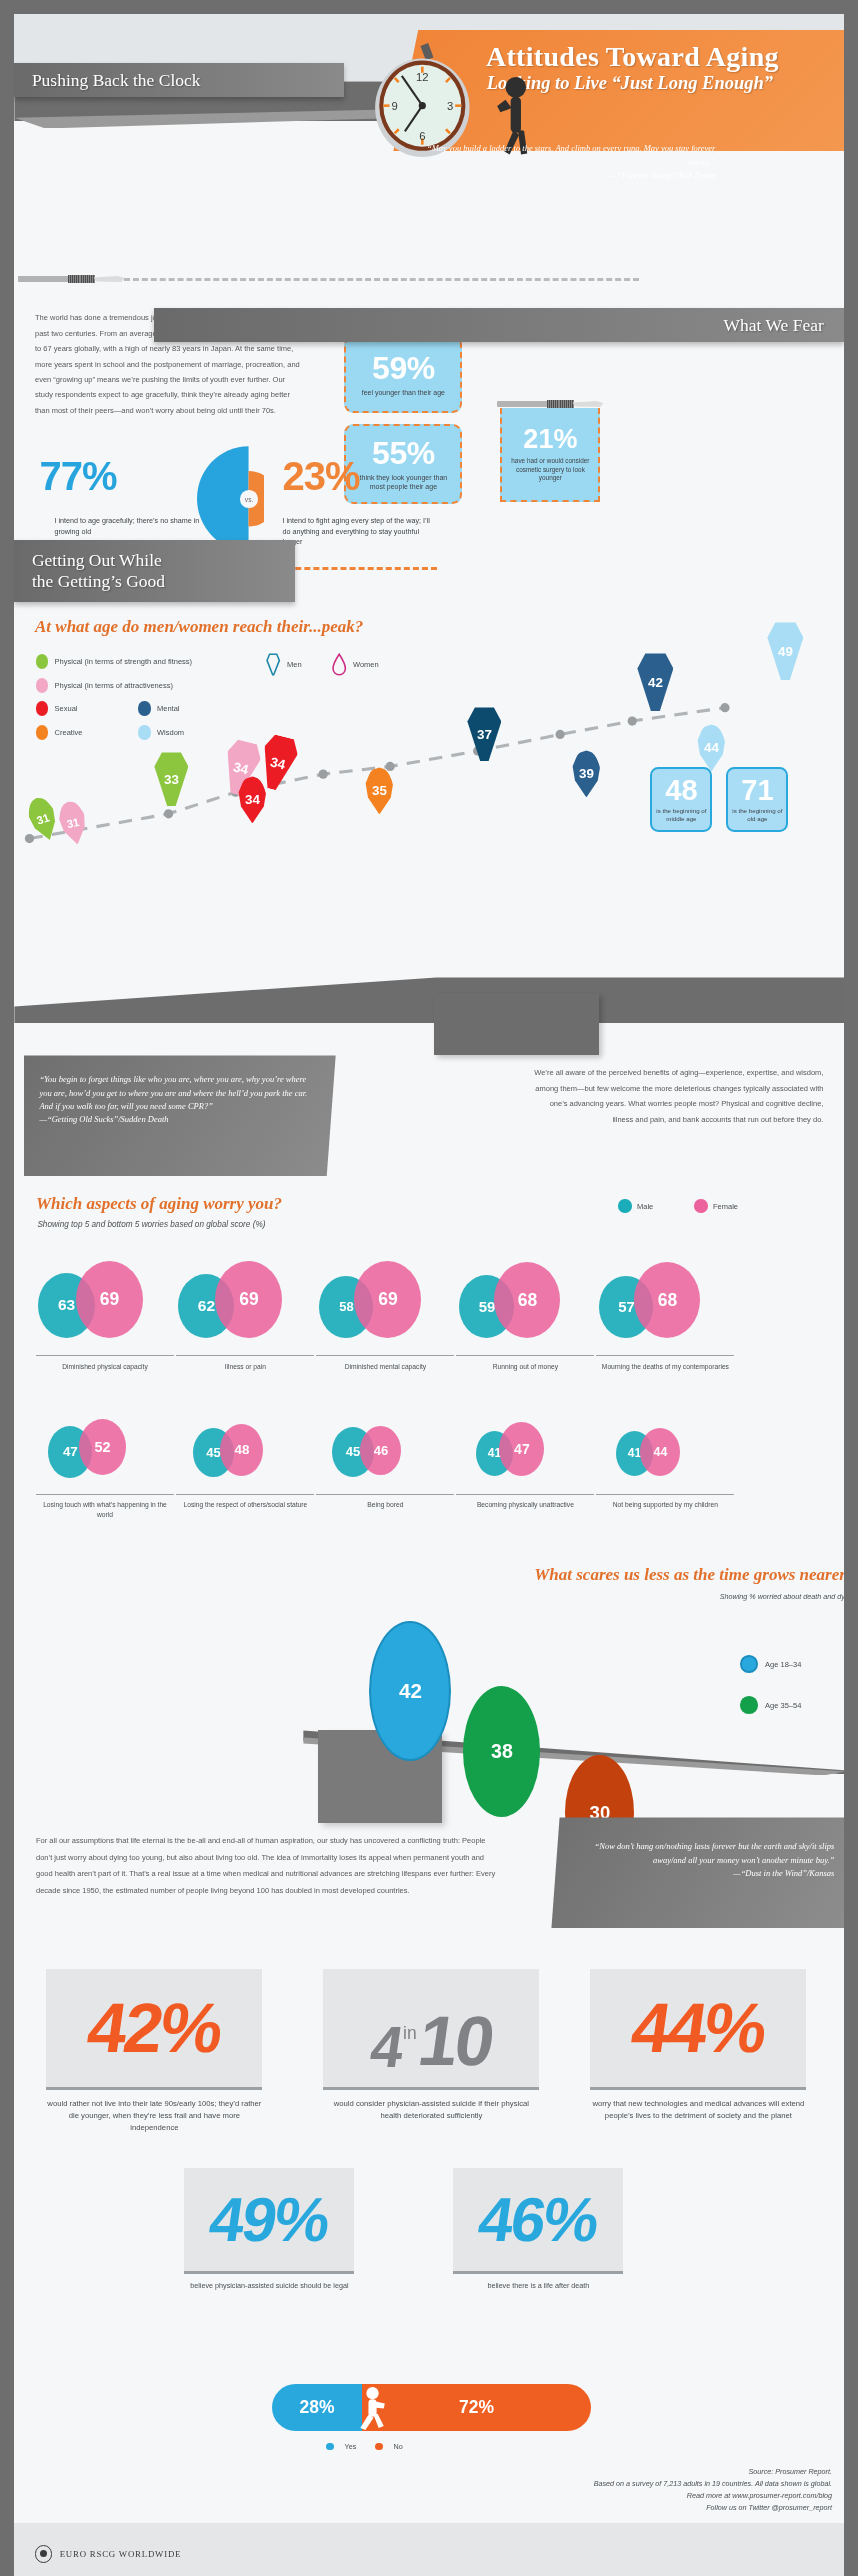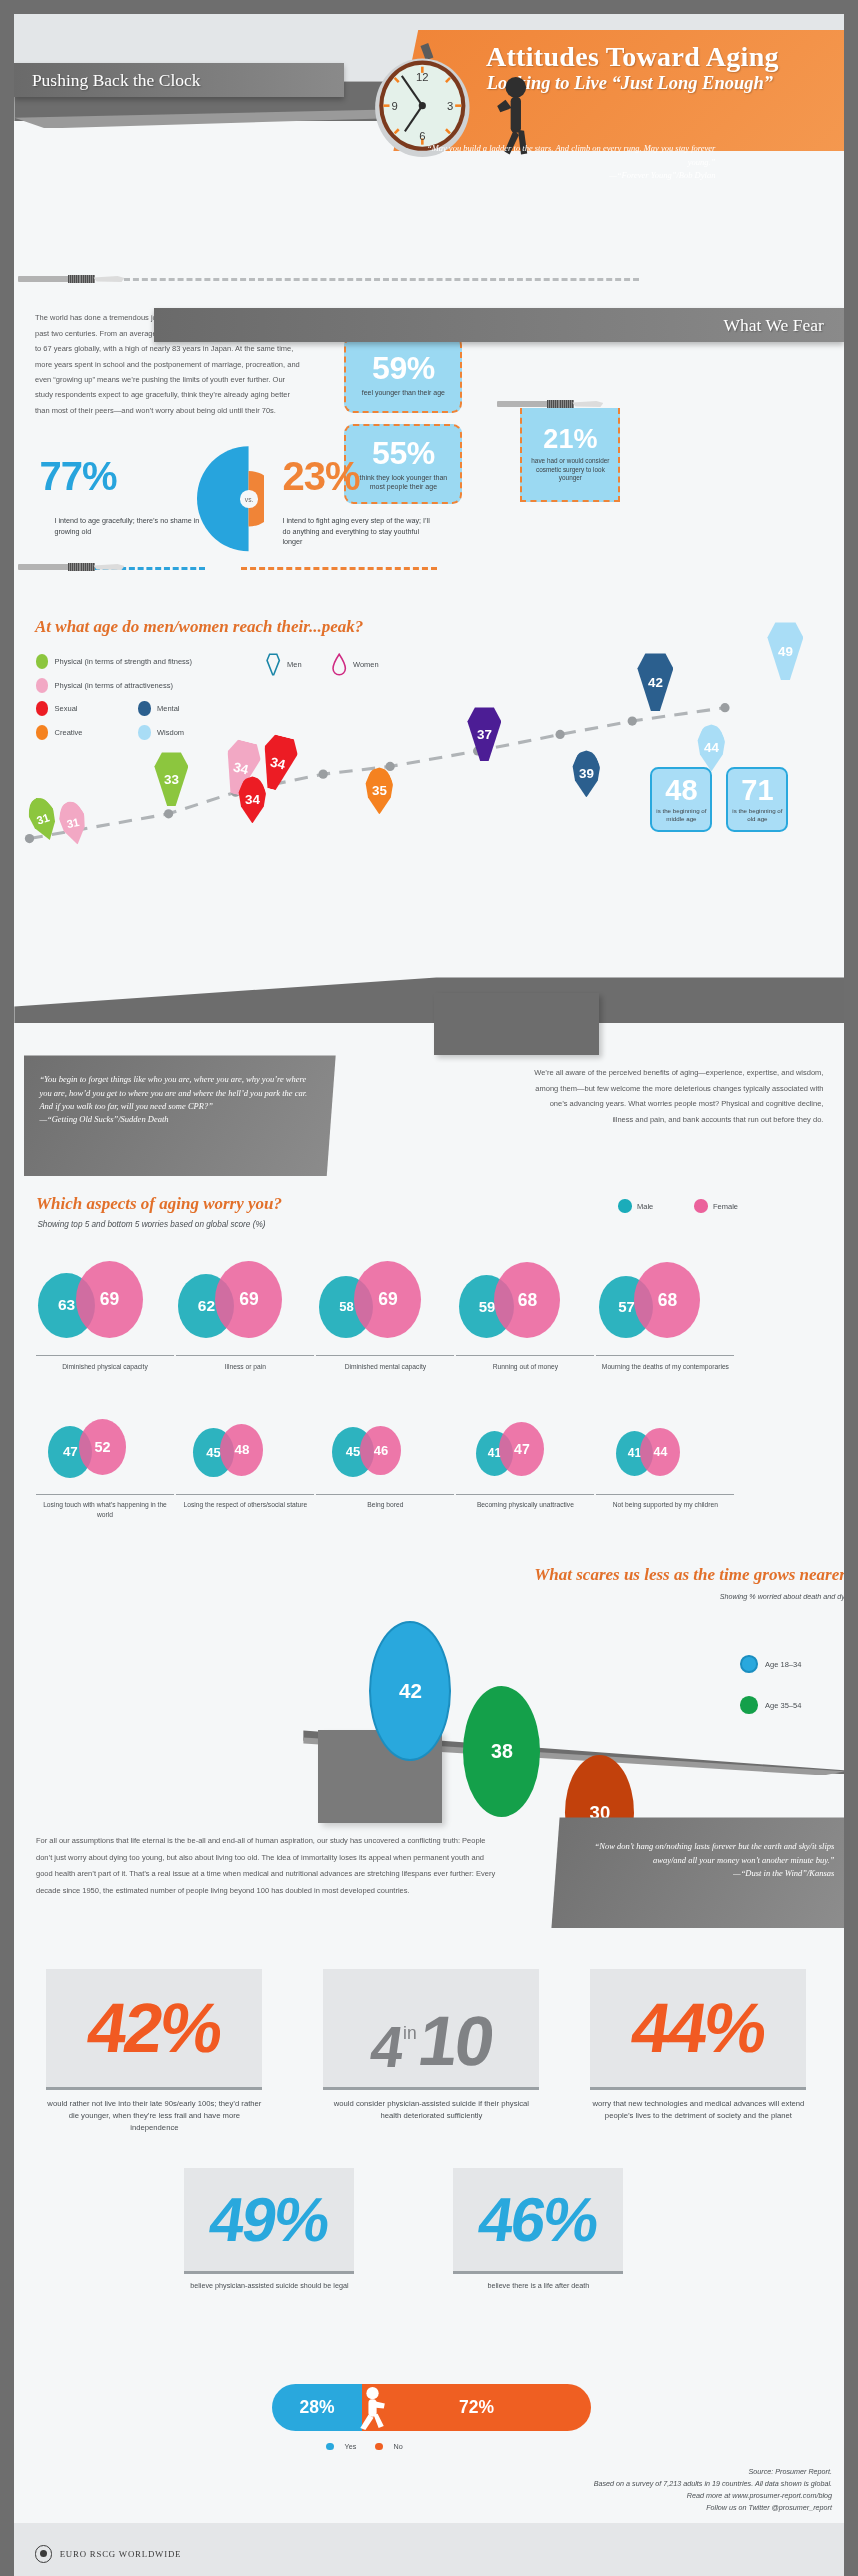--- a/index.html
+++ b/index.html
@@ -222,21 +222,21 @@
   </div>
   <div class="dashcard" style="left:330px;top:410px;width:118px;height:80px;">
     <div class="big">55%</div>
     <div class="cap">think they look younger than most people their age</div>
   </div>
   <div class="scalpel" style="left:483px;top:386px;width:108px;">
     <span class="handle"></span>
       <span class="grip"></span>
       <span class="blade"></span>
   </div>
-  <div class="flatcard" style="left:486px;top:394px;width:100px;height:94px;margin-left:20px;">
+  <div class="flatcard" style="left:486px;top:394px;width:100px;height:94px;">
     <div class="big">21%</div>
     <div class="cap">have had or would consider cosmetic surgery to look younger</div>
   </div>
 
   <div class="pct-huge pct-blue" style="left:25px;top:442px;">77%</div>
   <div class="pct-desc" style="left:40px;top:502px;width:149px;">I intend to age gracefully; there’s no shame in growing old</div>
   <svg class="semi" style="left:183px;top:432px;width:67px;height:106px;" viewBox="0 0 130 205" width="67" height="106">
     <path d="M100 0 A100 102 0 0 0 100 204 Z" fill="#27a4dd"></path>
     <path d="M100 48 A55 54 0 0 1 100 156 Z" fill="#f08437"></path>
   </svg>
@@ -308,21 +308,21 @@
 
   <div class="pin men" style="left:140px;top:738px;width:34px;height:54px;background:#8cc63e;border:0;">
       <span>33</span>
     </div>
   <div class="pin men" style="left:210px;top:727px;width:34px;height:54px;background:#f2a8c4;transform:rotate(14deg);">
       <span>34</span>
     </div>
   <div class="pin men" style="left:247px;top:722px;width:34px;height:54px;background:#ec1c24;transform:rotate(14deg);">
       <span>34</span>
     </div>
-  <div class="pin men" style="left:453px;top:693px;width:34px;height:54px;background:#4c1d95;">
+  <div class="pin men" style="left:453px;top:693px;width:34px;height:54px;background:#0c4a6e;">
       <span>37</span>
     </div>
   <div class="pin men" style="left:623px;top:639px;width:36px;height:58px;background:#2b5f8e;">
       <span>42</span>
     </div>
   <div class="pin men" style="left:753px;top:608px;width:36px;height:58px;background:#a9ddf6;">
       <span>49</span>
     </div>
 
   <div class="pin women" style="left:14.4px;top:783px;width:28px;height:44px;background:#8cc63e;transform:rotate(-18deg);font-size:11.3px;">
@@ -464,20 +464,26 @@
 
   <div class="q-title" style="left:330px;top:1551px;width:510px;text-align:right;">What scares us less as the time grows nearer?</div>
   <div class="q-sub" style="left:330px;top:1578px;width:510px;text-align:right;font-size:7.2px;">Showing % worried about death and dying</div>
 
   <div style="position:absolute;left:0;top:1716px;width:830px;height:44px;background:#6d6d6d;
        clip-path:polygon(289px 0,830px 40px,830px 44px,289px 10.3px);"></div>
   <div style="position:absolute;left:0;top:1723px;width:830px;height:38px;background:#9a9a9a;
        clip-path:polygon(289px 0,830px 34px,809px 38px,289px 6.2px);"></div>
   <div style="position:absolute;left:304px;top:1716px;width:124px;height:93px;background:#7a7a7a;
        box-shadow:4.1px 4.1px 6.2px rgba(0,0,0,.18);"></div>
+  <div class="sec-tab" id="tab-getting">
+    <div>
+      <div>Getting Out While</div>
+      <div>the Getting’s Good</div>
+    </div>
+  </div>
 
   <div class="bub" style="left:355px;top:1607px;width:82px;height:140px;background:#29a8dd;
        border:2.1px solid #1b8ec0;border-radius:50%;font-size:20.6px;">
     <span>42</span>
   </div>
   <div class="bub" style="left:449px;top:1672px;width:77px;height:131px;background:#14a04a;
        border-radius:50%;font-size:19.6px;">
     <span>38</span>
   </div>
   <div class="bub" style="left:551px;top:1741px;width:69px;height:115px;background:#c2410c;

